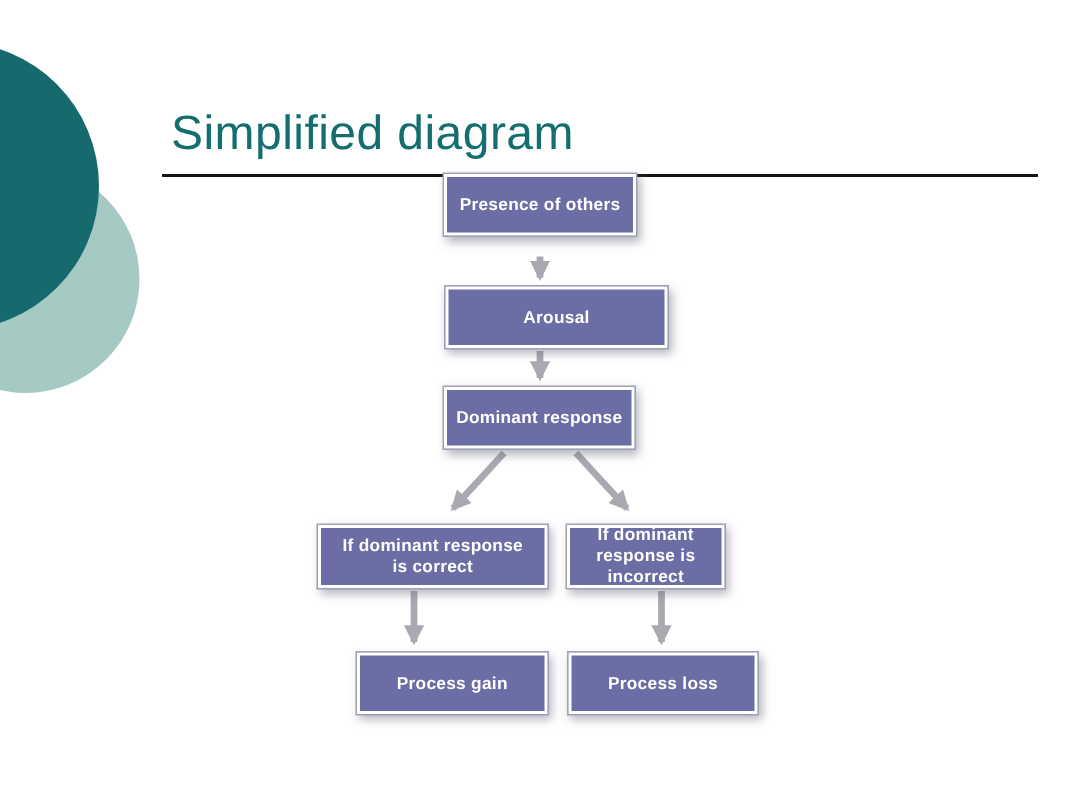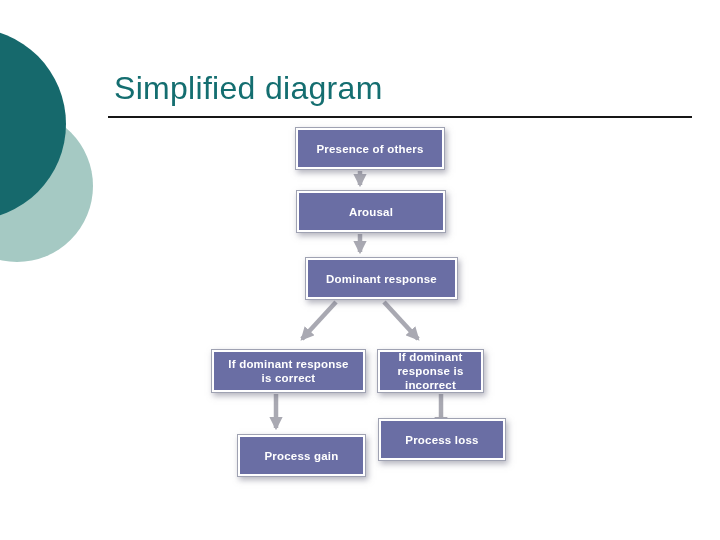--- a/index.html
+++ b/index.html
@@ -34,27 +34,27 @@
     background:var(--box-fill,#6a6ea4);
     border:2px solid #ffffff;
     box-shadow:0 0 0 1px #9fa2b2, 2px 3px 6px 1px rgba(105,105,125,.5);
     display:flex;align-items:center;justify-content:center;
     text-align:center;
   }
   .node-label{
     color:#ffffff;font-weight:bold;font-size:11.5px;line-height:14px;
     letter-spacing:.2px;white-space:pre-line;padding:0 4px;
   }
-  #n1{left:296px;top:128px;width:148px;height:41px;}
+  #n1{left:296px;top:116px;width:128px;height:41px;}
   #n2{left:297px;top:191px;width:148px;height:41px;}
-  #n3{left:306px;top:258px;width:151px;height:41px;}
+  #n3{left:296px;top:258px;width:127px;height:41px;}
   #n4{left:212px;top:350px;width:153px;height:42px;align-items:center;}
   #n5{left:378px;top:350px;width:105px;height:42px;}
   #n6{left:212px;top:435px;width:127px;height:41px;margin-left:26px;}
-  #n7{left:379px;top:419px;width:126px;height:41px;align-items:center;}
+  #n7{left:379px;top:435px;width:126px;height:41px;align-items:center;}
   
   .arrow-layer{position:absolute;left:0;top:0;z-index:3;pointer-events:none;}
 </style>
 </head>
 <body>
 
 <div class="circle circle-light"></div>
 <div class="circle circle-dark"></div>
 
 <div class="slide-title">Simplified diagram</div>

